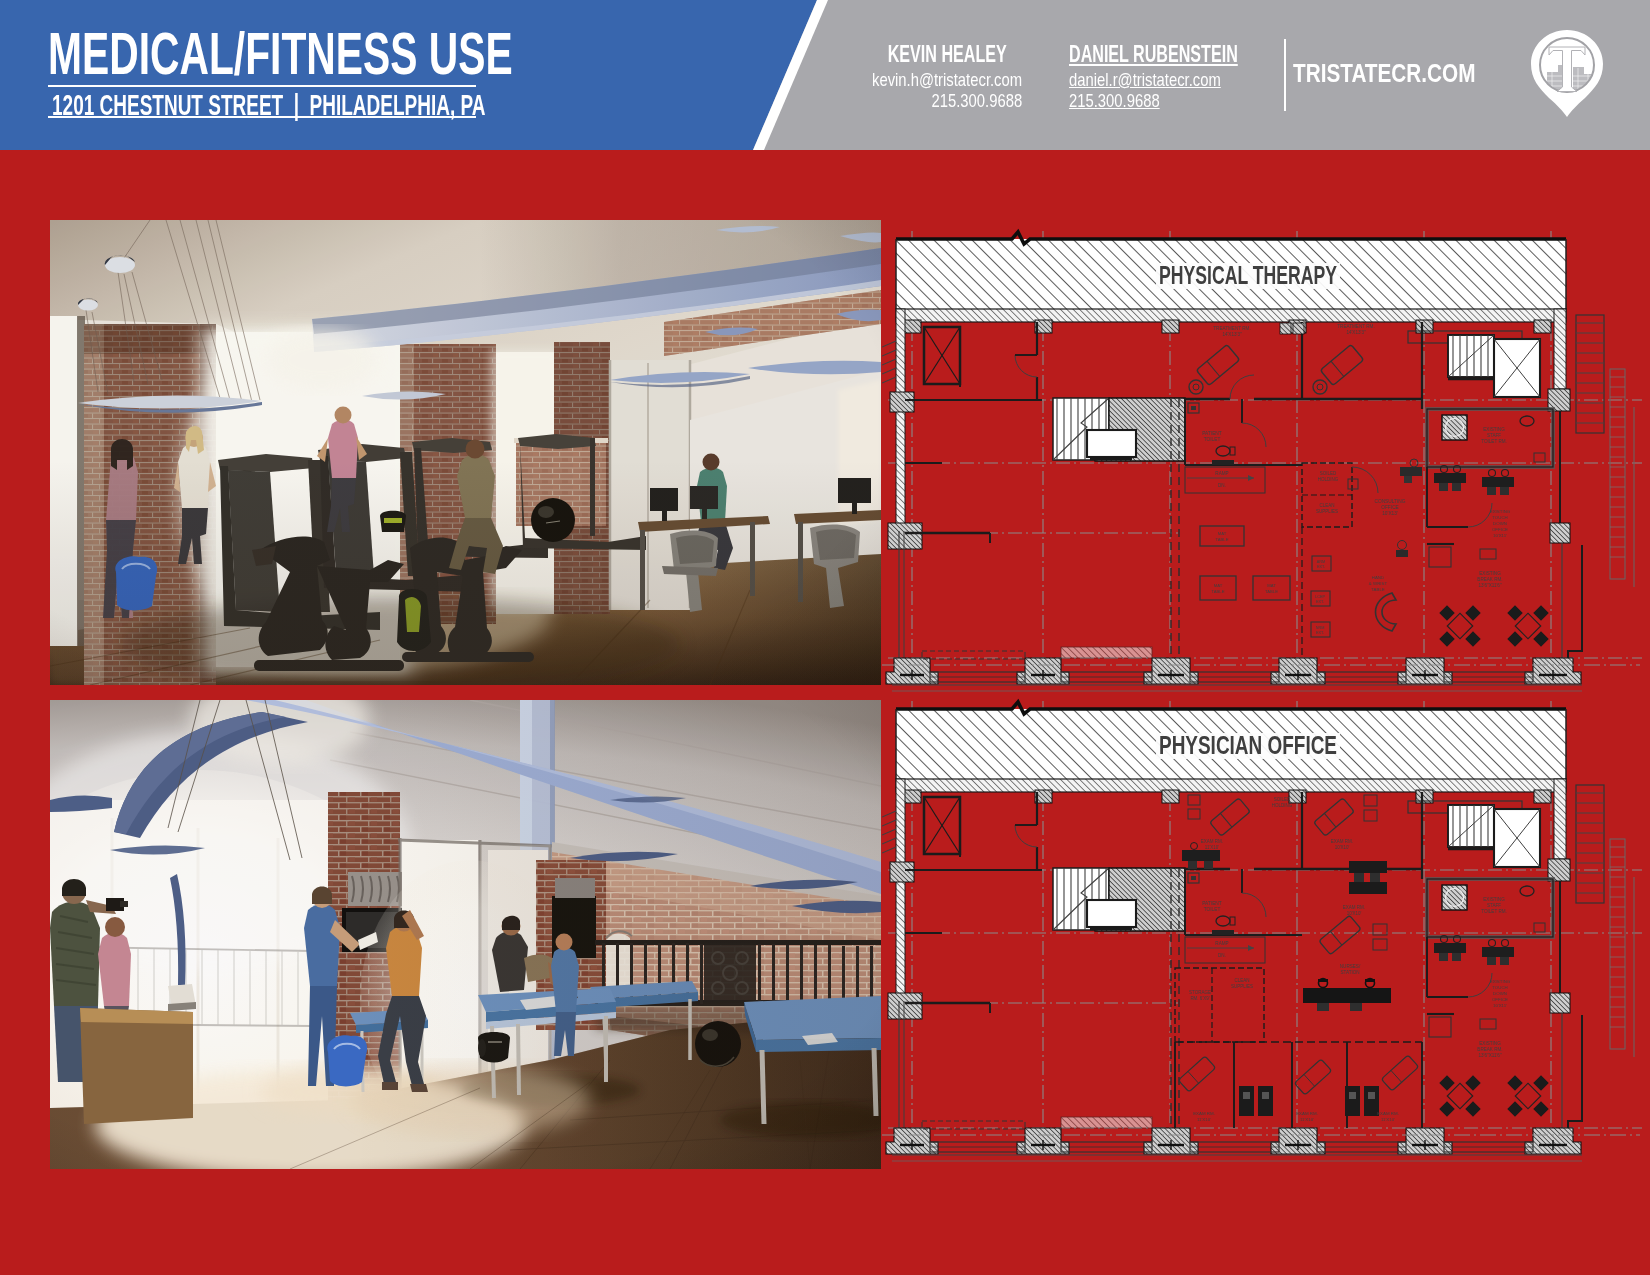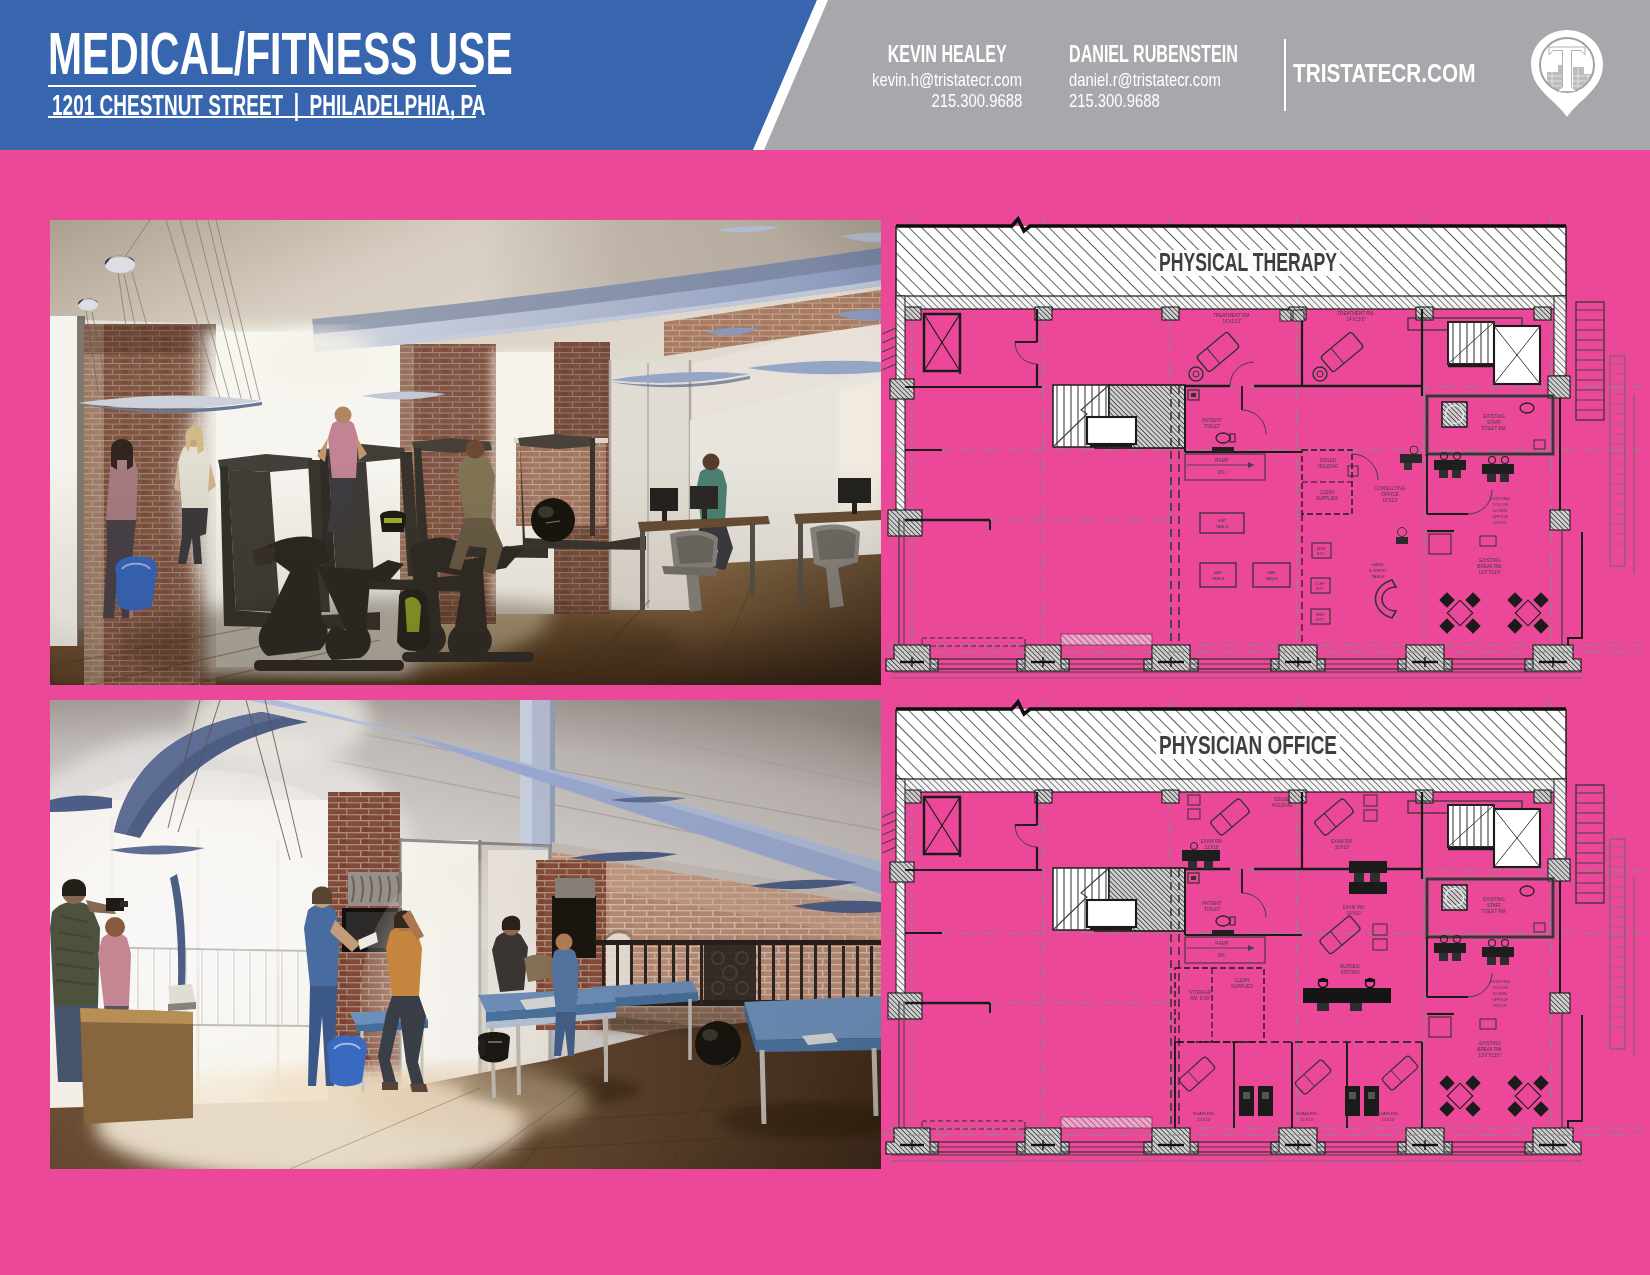--- a/index.html
+++ b/index.html
@@ -1,16 +1,16 @@
 <!DOCTYPE html>
 <html><head>
 <meta charset="utf-8">
 <style>
   html,body{margin:0;padding:0;background:#fff;}
-  #page{position:relative;width:1650px;height:1275px;background:#ec4899;overflow:hidden;
+  #page{position:relative;width:1650px;height:1275px;background:#b91c1c;overflow:hidden;
         font-family:"Liberation Sans",sans-serif;}
   .abs{position:absolute;}
 </style>
 </head>
 <body>
 <div id="page">
 
   <svg class="abs" style="left:0;top:0" width="1650" height="150" viewBox="0 0 1650 150">
     <rect x="0" y="0" width="1650" height="150" fill="#a8a8ac"></rect>
     <polygon points="0,0 817,0 753,150 0,150" fill="#3866ae"></polygon>
@@ -23,21 +23,21 @@
   <div class="abs" style="left:48px;top:85px;width:428px;height:2px;background:#fff;"></div>
   <div class="abs" style="left:52px;top:91px;color:#fff;">
     <div style="font-weight:bold;font-size:29px;line-height:29px;transform:scaleX(0.655);transform-origin:0 0;white-space:nowrap;">1201 CHESTNUT STREET &nbsp;|&nbsp; PHILADELPHIA, PA</div>
   </div>
   <div class="abs" style="left:48px;top:116px;width:428px;height:2px;background:#fff;"></div>
 
   <div class="abs" style="left:872px;top:43px;color:#fff;text-align:right;">
     <div style="font-weight:bold;font-size:23px;line-height:23px;transform:scaleX(0.70);transform-origin:0 0;white-space:nowrap;">KEVIN HEALEY</div>
     <div style="font-size:19px;line-height:21px;margin-top:3px;transform:scaleX(0.78);transform-origin:0 0;white-space:nowrap;">kevin.h@tristatecr.com<br>215.300.9688</div>
   </div>
-  <div class="abs" style="left:1069px;top:43px;color:#fff;">
+  <div class="abs" style="left:1069px;top:43px;color:#fff;text-decoration:underline;">
     <div style="font-weight:bold;font-size:23px;line-height:23px;transform:scaleX(0.70);transform-origin:0 0;white-space:nowrap;">DANIEL RUBENSTEIN</div>
     <div style="font-size:19px;line-height:21px;margin-top:3px;transform:scaleX(0.78);transform-origin:0 0;white-space:nowrap;">daniel.r@tristatecr.com<br>215.300.9688</div>
   </div>
   <div class="abs" style="left:1284px;top:39px;width:2px;height:72px;background:#fff;"></div>
   <div class="abs" style="left:1293px;top:61px;color:#fff;">
     <div style="font-weight:bold;font-size:25px;line-height:25px;transform:scaleX(0.83);transform-origin:0 0;white-space:nowrap;">TRISTATECR.COM</div>
   </div>
 
   <svg class="abs" style="left:1528px;top:28px" width="78" height="90" viewBox="0 0 78 90">
     <defs>
@@ -1039,21 +1039,21 @@
       <circle cx="668" cy="344" r="23" fill="#15120d"></circle>
       <ellipse cx="660" cy="335" rx="8" ry="6" fill="#3a362d"></ellipse>
       <path d="M650 360 a23 23 0 0 0 34 -3" stroke="#4a4438" stroke-width="1.5" fill="none"></path>
 
       <rect x="300" y="0" width="531" height="469" fill="url(#p2dk)"></rect>
       <rect x="0" y="0" width="831" height="469" fill="#302416" opacity="0.03"></rect>
       <rect x="0" y="0" width="831" height="469" fill="url(#p2vig)"></rect>
     </svg>
   </div>
 
-  <div class="abs" style="left:882px;top:214px;width:762px;height:473px;text-decoration:underline;" id="plan1">
+  <div class="abs" style="left:882px;top:227px;width:762px;height:473px;text-decoration:underline;" id="plan1">
     <svg width="762" height="473" viewBox="0 0 762 473" style="display:block">
       <defs>
       <pattern id="hb1" width="9" height="9" patternUnits="userSpaceOnUse" patternTransform="rotate(-45)">
         <rect width="9" height="9" fill="#ffffff"></rect>
         <line x1="0" y1="0" x2="0" y2="9" stroke="#2c2c2c" stroke-width="1.55"></line>
       </pattern>
       <pattern id="hw1" width="4.5" height="4.5" patternUnits="userSpaceOnUse" patternTransform="rotate(-45)">
         <rect width="4.5" height="4.5" fill="#f4f4f4"></rect>
         <line x1="0" y1="0" x2="0" y2="4.5" stroke="#2e2e2e" stroke-width="1.2"></line>
       </pattern>

